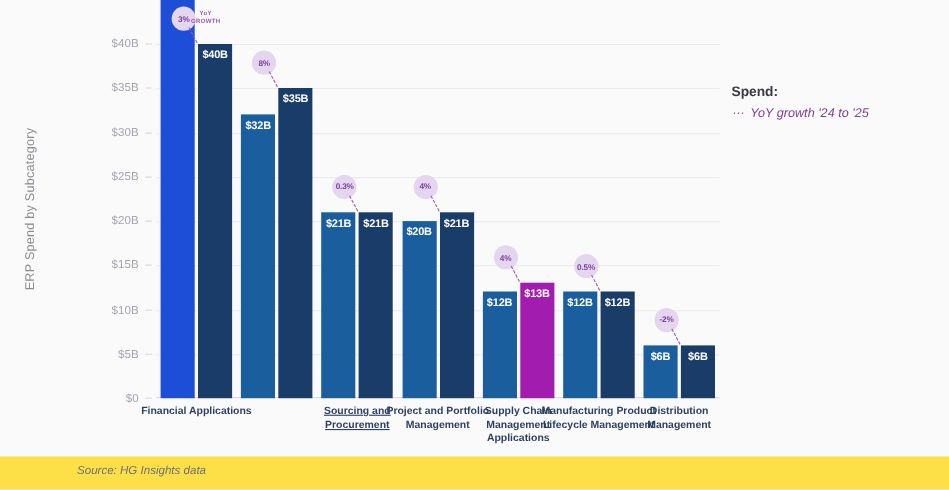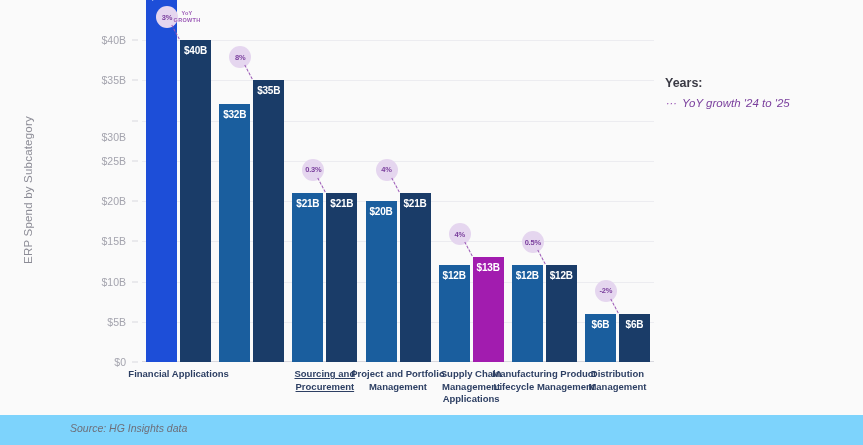--- a/index.html
+++ b/index.html
@@ -177,21 +177,21 @@
     letter-spacing: .5px;
   }
   .legend-label-italic { font-style: italic; }
   .legend-row.growth { color: #7a3f9d; font-style: italic; }
 
   
   #source-bar {
     position: absolute;
     left: 0; bottom: 0;
     width: 863px; height: 30px;
-    background: #7dd3fc;
+    background: #fde047;
   }
   #source-text {
     position: absolute;
     left: 70px; top: 7px;
     font-size: 10.5px;
     font-style: italic;
     color: #6e6e78;
   }
 </style>
 </head>
@@ -207,21 +207,21 @@
       <div class="y-tick-label" style="top: 281.75px;">$5B</div>
       <div class="y-tick-mark" style="top: 281.75px;"></div>
       <div class="y-tick-label" style="top: 241.5px;">$10B</div>
       <div class="y-tick-mark" style="top: 241.5px;"></div>
       <div class="y-tick-label" style="top: 201.25px;">$15B</div>
       <div class="y-tick-mark" style="top: 201.25px;"></div>
       <div class="y-tick-label" style="top: 161px;">$20B</div>
       <div class="y-tick-mark" style="top: 161px;"></div>
       <div class="y-tick-label" style="top: 120.75px;">$25B</div>
       <div class="y-tick-mark" style="top: 120.75px;"></div>
-      <div class="y-tick-label" style="top: 80.5px; margin-top: 16px;">$30B</div>
+      <div class="y-tick-label" style="top: 80.5px;">$30B</div>
       <div class="y-tick-mark" style="top: 80.5px;"></div>
       <div class="y-tick-label" style="top: 40.25px;">$35B</div>
       <div class="y-tick-mark" style="top: 40.25px;"></div>
       <div class="y-tick-label" style="top: 0px;">$40B</div>
       <div class="y-tick-mark" style="top: 0px;"></div>
     </div>
 
   <div id="plot-area">
     <div id="gridlines">
         <div class="gridline" style="top: 281.75px;"></div>
@@ -316,21 +316,21 @@
   <div id="x-axis-labels">
       <div class="x-label" style="left: -16.4286px;">Financial Applications</div>
       <div class="x-label" style="left: 129.857px; text-decoration: underline;">Sourcing and Procurement</div>
       <div class="x-label" style="left: 203px;">Project and Portfolio Management</div>
       <div class="x-label" style="left: 349.286px;">Manufacturing Product Lifecycle Management</div>
       <div class="x-label" style="left: 276.143px;">Supply Chain Management Applications</div>
       <div class="x-label" style="left: 422.429px;">Distribution Management</div>
     </div>
 
   <div id="legend">
-    <div id="legend-title">Years:</div>
+    <div id="legend-title">Spend:</div>
     <div class="legend-row growth">
       <span class="legend-dashes">⋯</span>
       <span>YoY growth '24 to '25</span>
     </div>
   </div>
 
   <div id="source-bar">
     <div id="source-text">Source: HG Insights data</div>
   </div>
 

